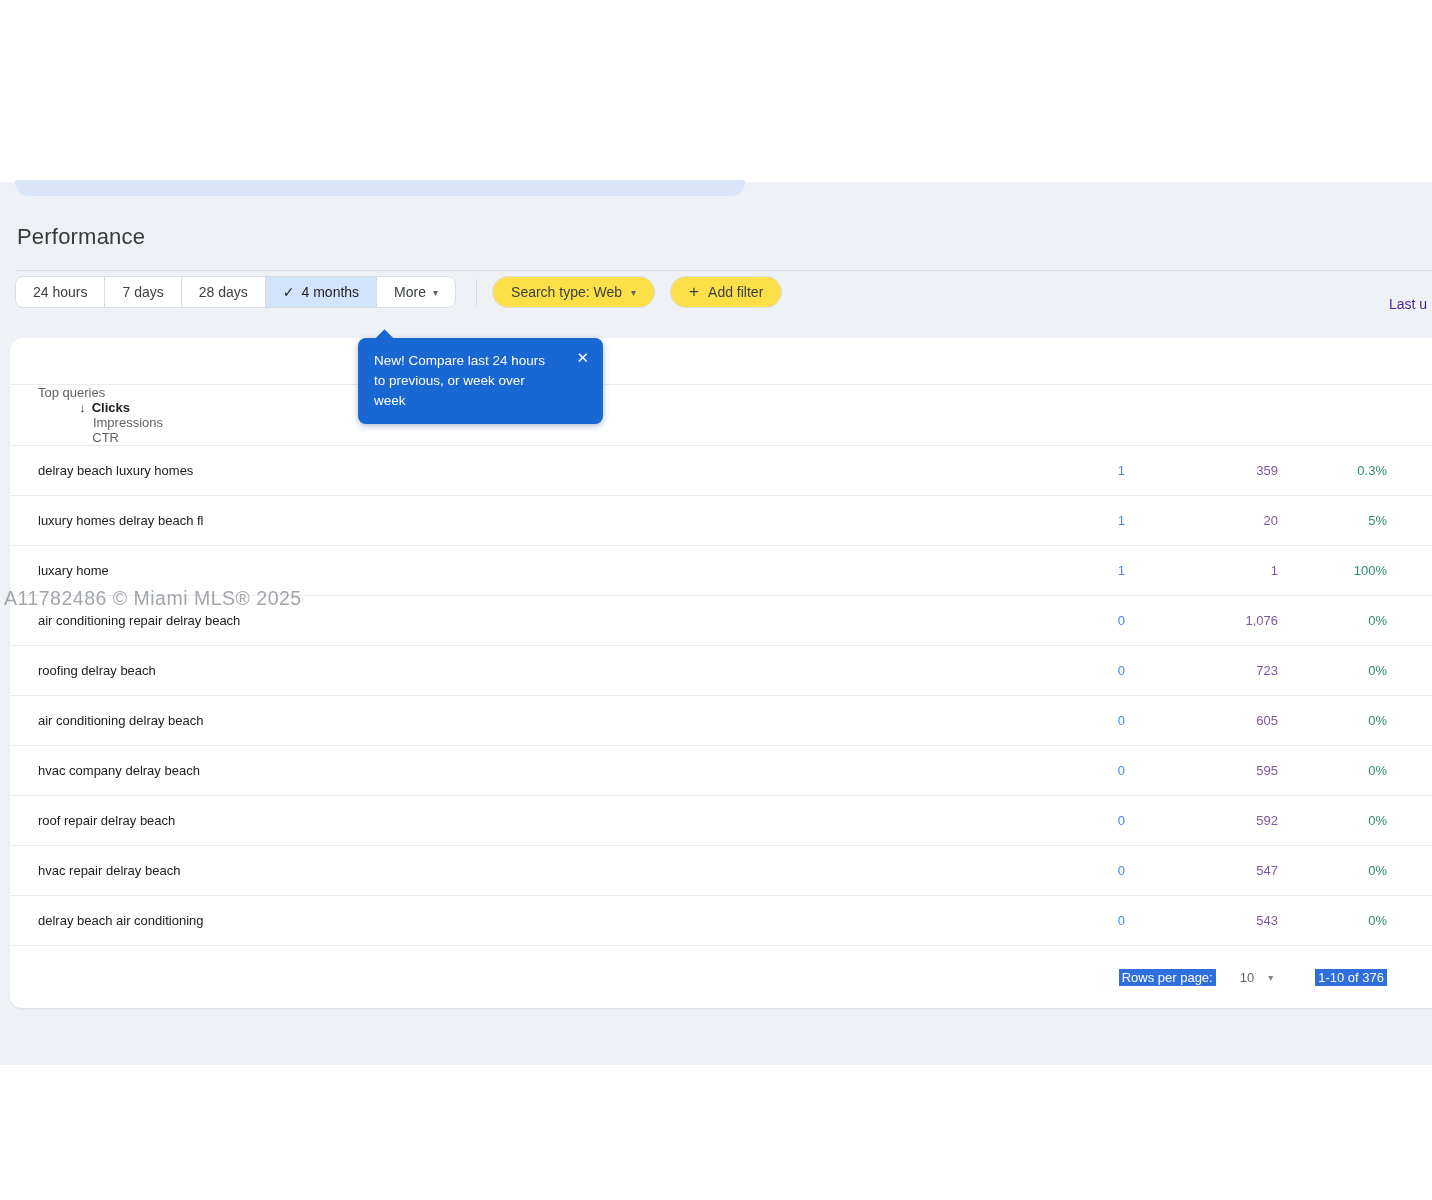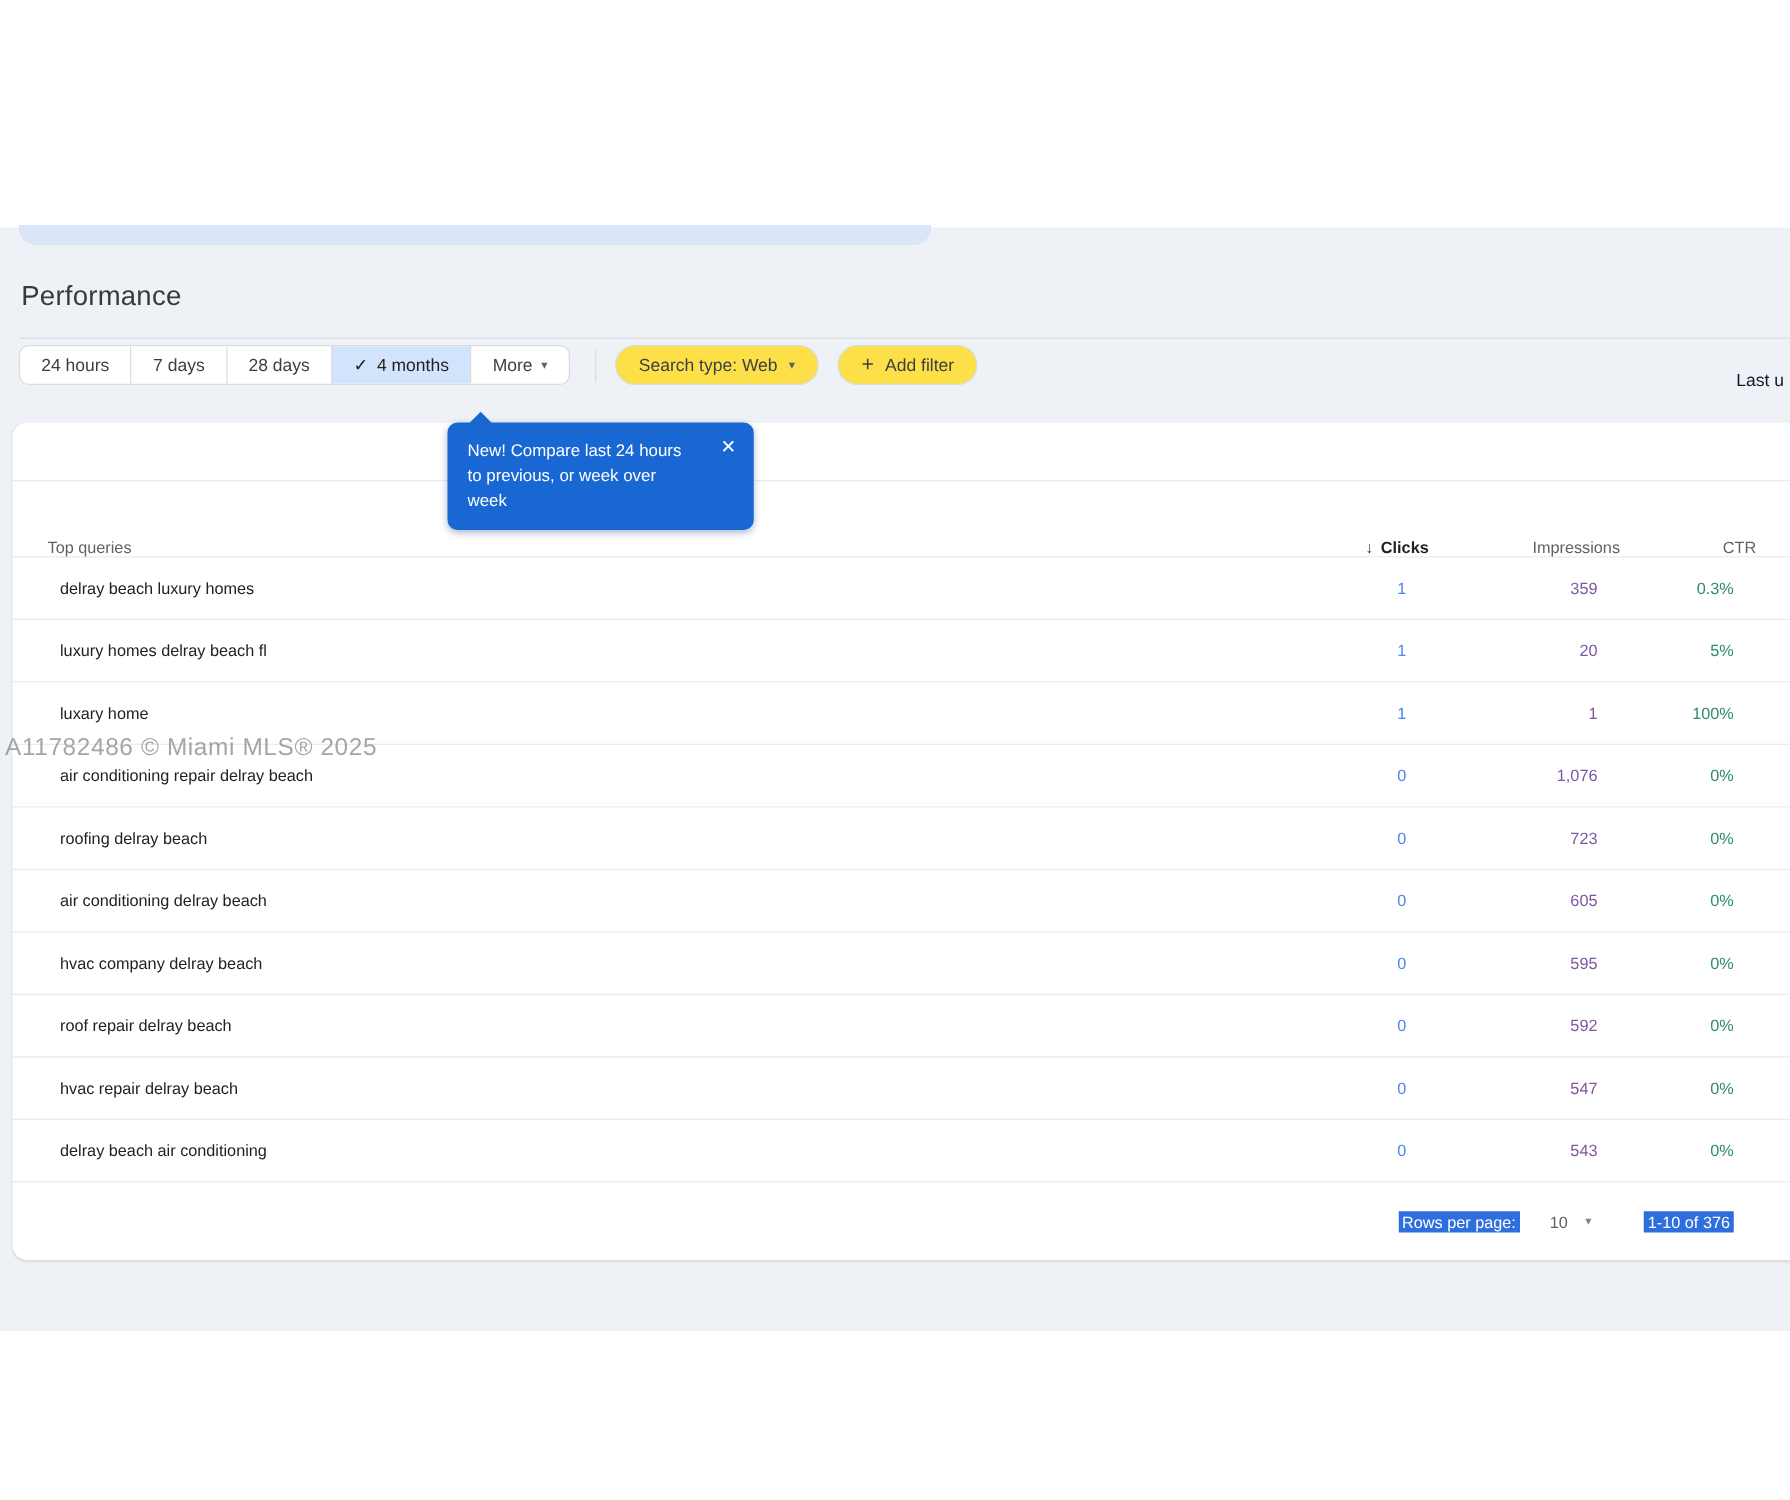--- a/index.html
+++ b/index.html
@@ -43,44 +43,44 @@
   .check { font-size:14px; color:#1f1f1f; }
   .caret { font-size:10px; color:#5f6368; }
   .vdivider { width:1px; height:27px; background:#dadce0; margin:0 0 0 20px; }
   .pill {
     display:flex; align-items:center; gap:9px; height:32px; padding:0 18px;
     border:1px solid #dadce0; border-radius:16px; background:#fde047;
     font-size:14px; color:#3c4043; margin-left:15px; cursor:pointer; white-space:nowrap;
   }
   .plus { font-size:17px; color:#3c4043; }
   .last-updated {
-    position:absolute; left:1389px; top:296px; font-size:14px; color:#0f172a; white-space:nowrap;
+    position:absolute; left:1389px; top:296px; font-size:14px; color:#4c1d95; white-space:nowrap;
   }
 
   
   .card {
     position:absolute; left:10px; top:338px; width:1422px; height:670px;
     background:#fff; border-radius:12px 0 0 12px;
     box-shadow:0 1px 2px rgba(60,64,67,.12);
   }
   .tab-strip { height:47px; border-bottom:1px solid #e9ebee; }
-  .thead { display:flex; align-items:flex-end; height:60px; padding-right:27px; }
+  .thead { display:flex; align-items:flex-start; height:60px; padding-right:38px;flex-direction:column; }
   .th-queries { flex:1; padding-left:28px; font-size:13px; color:#5f6368; }
   .col-clicks { width:120px; text-align:right; }
   .col-impr   { width:153px; text-align:right; }
   .col-ctr    { width:109px; text-align:right; }
   .thead .col-clicks { color:#202124; font-weight:bold; font-size:13px; }
   .thead .col-impr, .thead .col-ctr { color:#5f6368; font-size:13px; }
   .sort-arrow { font-weight:normal; color:#3c4043; margin-right:6px; font-size:13px; }
 
   .trow {
     display:flex; align-items:center; height:50px; padding-right:45px;
     border-top:1px solid #e9ebee; font-size:13px;
   }
-  .td-query { flex:1; padding-left:28px; color:#202124;margin-left:10px; }
+  .td-query { flex:1; padding-left:28px; color:#202124; }
   .trow .col-clicks { color:#4b87ec; }
   .trow .col-impr   { color:#7e57a2; }
   .trow .col-ctr    { color:#2e8b74; }
 
   .tfoot {
     display:flex; align-items:center; justify-content:flex-end;
     height:63px; padding-right:45px; border-top:1px solid #e9ebee; font-size:13px; color:#5f6368;
   }
   .hl { background:#2e6fdd; color:#fff; padding:1px 3px; }
   .rpp-value { margin-left:24px; color:#5f6368; }

